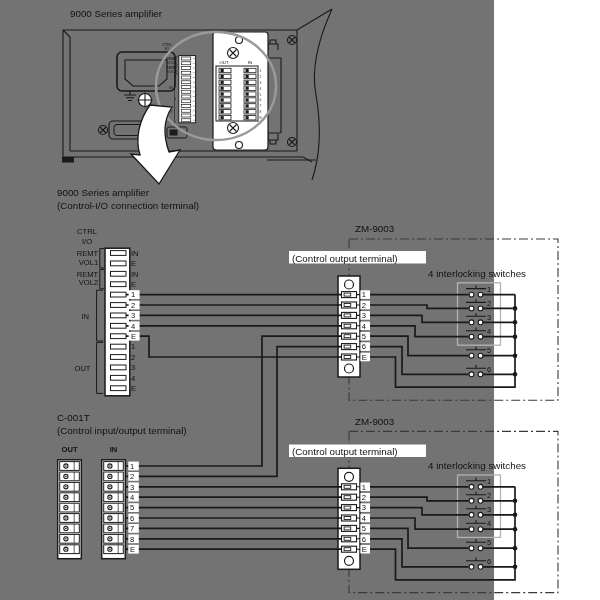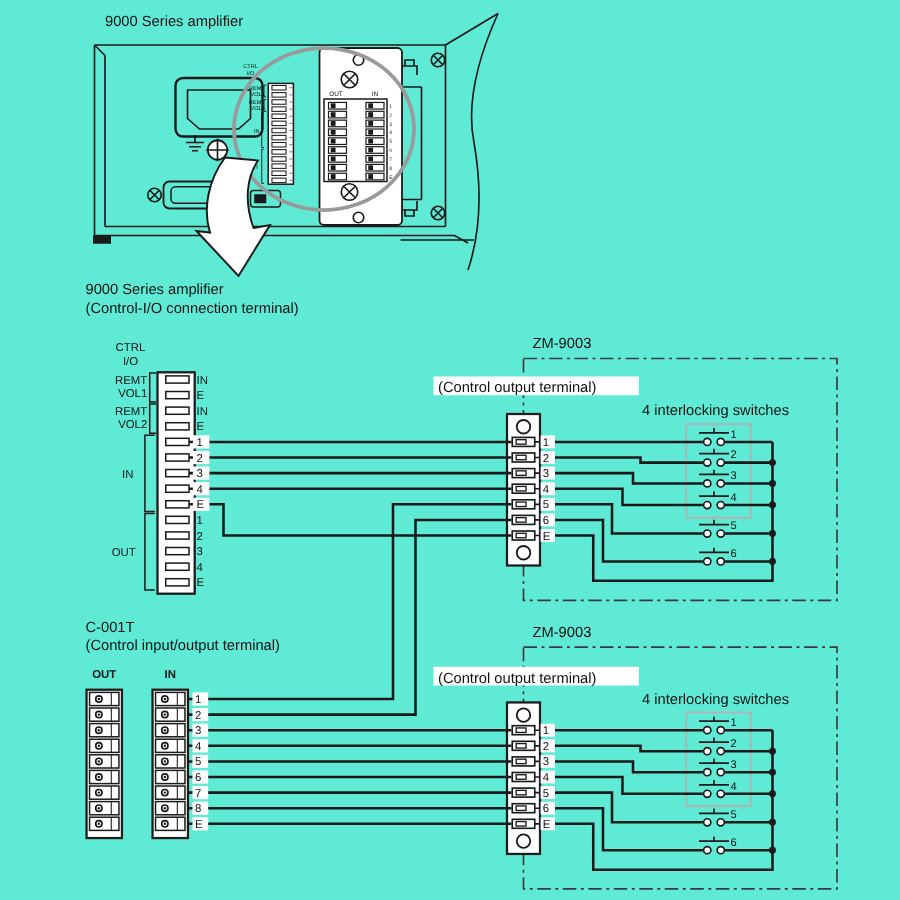--- a/index.html
+++ b/index.html
@@ -1,16 +1,16 @@
 <!DOCTYPE html>
 <html><head>
 <meta charset="utf-8">
 <style>
   html,body{margin:0;padding:0;background:#fff;width:600px;height:600px;overflow:hidden}
-  #stage{position:relative;width:600px;height:600px;background:#5eead4}
+  #stage{position:relative;width:494px;height:600px;background:#737373}
   svg{position:absolute;left:0;top:0}
   text{font-family:"Liberation Sans",sans-serif;fill:#111}
   .ttl{font-size:9.8px}
   .lab{font-size:7.6px}
   .sw{font-size:7.4px}
   .hdr{font-size:7.6px;font-weight:bold}
   .tny{font-size:3.7px}
   .mod{font-size:4.3px}
   .modn{font-size:3.4px;fill:#333}
   .wire{fill:none;stroke:#1a1a1a;stroke-width:1.7}

